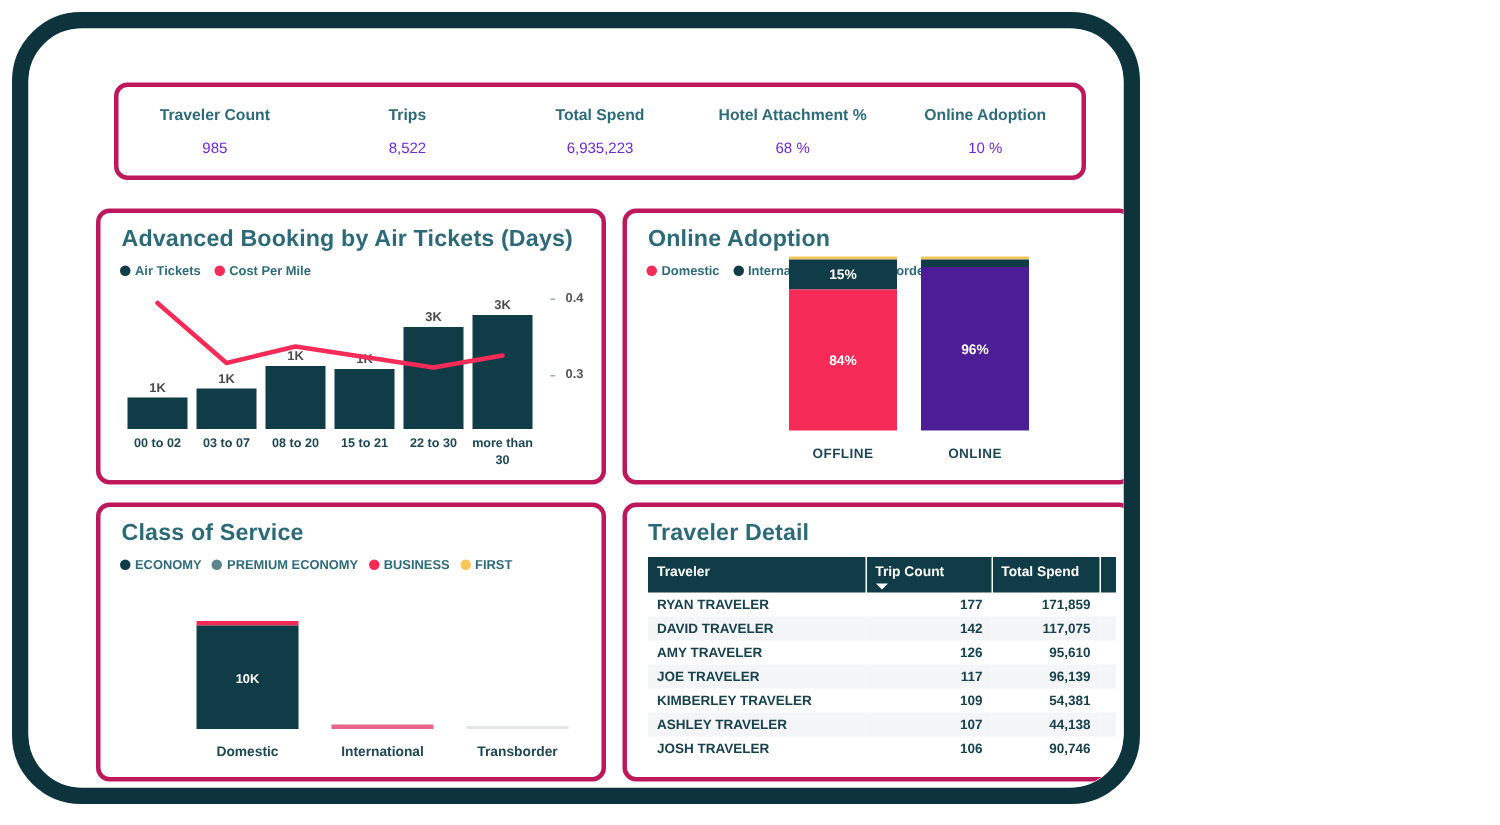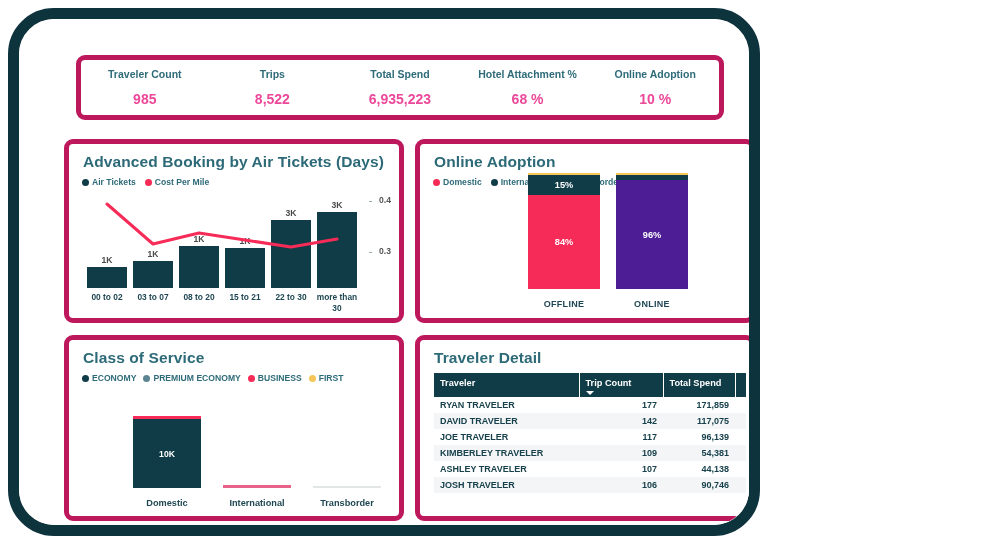--- a/index.html
+++ b/index.html
@@ -24,31 +24,31 @@
     left: 0; top: 0;
     width: 730px; height: 506px;
     background: #ffffff;
     border-radius: 36px;
     overflow: hidden;
   }
 
   .card {
     position: absolute;
     background: #ffffff;
-    border: 5px solid #be185d;
+    border: 3px solid #be185d;
     border-radius: 9px;
   }
 
   
   #kpi-card { left: 57px; top: 36px; width: 648px; height: 65px; }
   #kpi-row { display: flex; width: 100%; height: 100%; }
   .kpi { flex: 1; display: flex; flex-direction: column;
          align-items: center; justify-content: center; gap: 11px; }
   .kpi-label { font-size: 10.5px; color: #2e6b79; font-weight: 600; white-space: nowrap; }
-  .kpi-value { font-size: 14px; color: #ec4899; font-weight: 700; white-space: nowrap; }
+  .kpi-value { font-size: 10px; color: #6d28d9; font-weight: 400; white-space: nowrap; }
 
   
   .panel-title {
     position: absolute; left: 14px; top: 9px;
     font-size: 15.5px; color: #2d6a78; font-weight: 600;
     letter-spacing: .1px;
   }
   .legend {
     position: absolute; left: 13px; top: 33px;
     display: flex; align-items: center; gap: 9px;
@@ -331,20 +331,26 @@
             <td class="num">171,859</td>
             <td></td>
           </tr>
           <tr>
             <td>DAVID TRAVELER</td>
             <td class="num">142</td>
             <td class="num">117,075</td>
             <td></td>
           </tr>
           <tr>
+            <td>AMY TRAVELER</td>
+            <td class="num">126</td>
+            <td class="num">95,610</td>
+            <td></td>
+          </tr>
+          <tr>
             <td>JOE TRAVELER</td>
             <td class="num">117</td>
             <td class="num">96,139</td>
             <td></td>
           </tr>
           <tr>
             <td>KIMBERLEY TRAVELER</td>
             <td class="num">109</td>
             <td class="num">54,381</td>
             <td></td>

